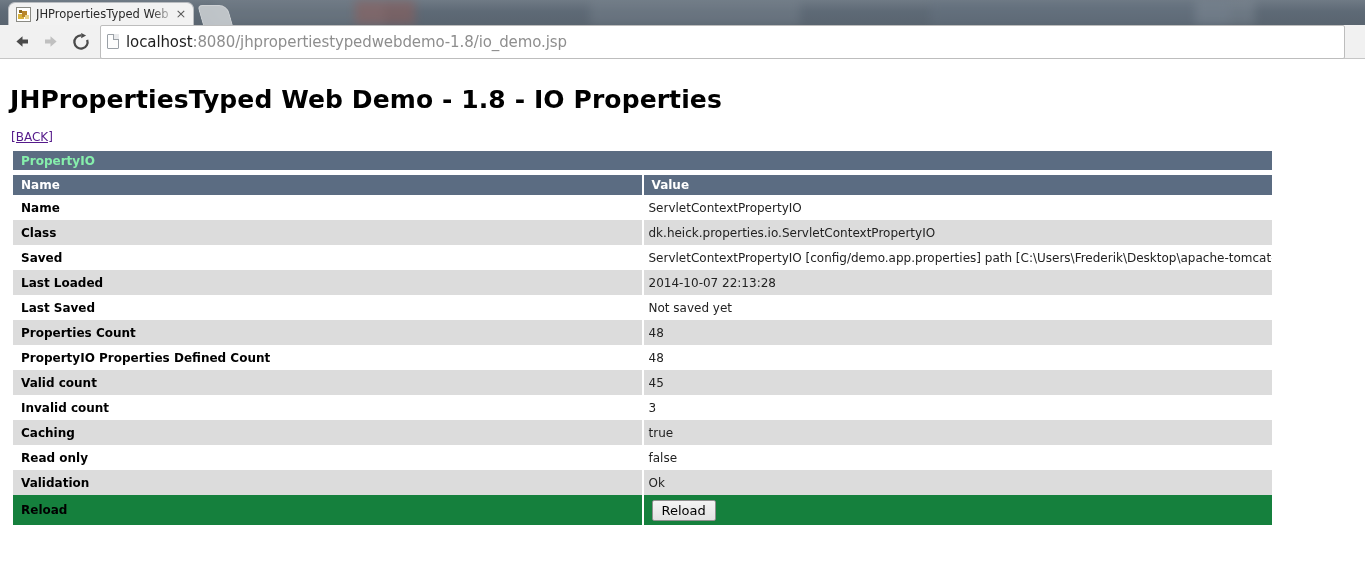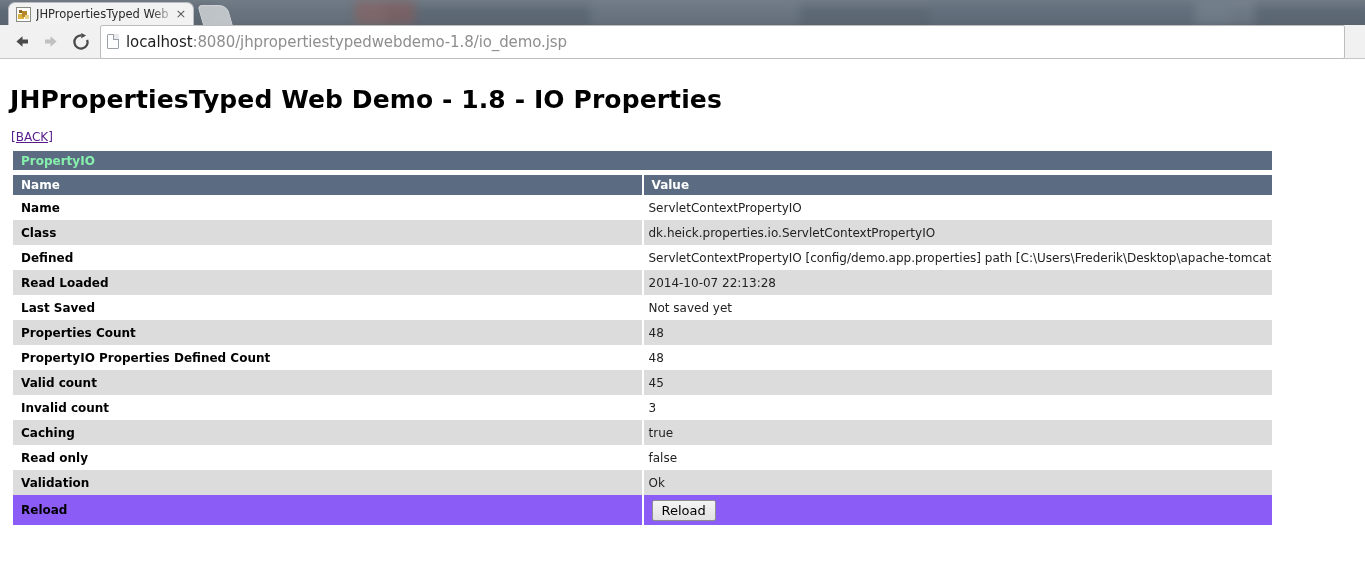--- a/index.html
+++ b/index.html
@@ -191,21 +191,21 @@
   td.cell-val {
     font-size: 12px;
     color: #222222;
     padding-left: 5px !important;
     white-space: nowrap;
     overflow: hidden;
   }
   tr.stripe td { background: #dcdcdc; }
   tr.plain td  { background: #ffffff; }
 
-  .reload-row td { height: 30px; vertical-align: middle; background:#8b5cf6; }
+  .reload-row td { height: 30px; vertical-align: middle; background:#15803d; }
   button.reloadbtn {
     font-family: "DejaVu Sans", sans-serif;
     font-size: 13px;
     color: #000000;
     background: linear-gradient(180deg,#f4f4f4 0%,#e2e2e2 100%);
     border: 1px solid #8f8f8f;
     border-radius: 2px;
     padding: 2px 9px;
     margin-left: 3px;
     cursor: pointer;
@@ -284,25 +284,25 @@
 
         <tr class="r-name plain">
           <td class="cell-name">Name</td>
           <td class="cell-val">ServletContextPropertyIO</td>
         </tr>
         <tr class="r-name stripe">
           <td class="cell-name">Class</td>
           <td class="cell-val">dk.heick.properties.io.ServletContextPropertyIO</td>
         </tr>
         <tr class="r-name plain">
-          <td class="cell-name">Defined</td>
+          <td class="cell-name">Saved</td>
           <td class="cell-val">ServletContextPropertyIO [config/demo.app.properties] path [C:\Users\Frederik\Desktop\apache-tomcat-7.0.54\webapps\jhpropertiestypedwebdemo-1.8\config\demo.app.properties]</td>
         </tr>
         <tr class="r-name stripe">
-          <td class="cell-name">Read Loaded</td>
+          <td class="cell-name">Last Loaded</td>
           <td class="cell-val">2014-10-07 22:13:28</td>
         </tr>
         <tr class="r-name plain">
           <td class="cell-name">Last Saved</td>
           <td class="cell-val">Not saved yet</td>
         </tr>
         <tr class="r-name stripe">
           <td class="cell-name">Properties Count</td>
           <td class="cell-val">48</td>
         </tr>

